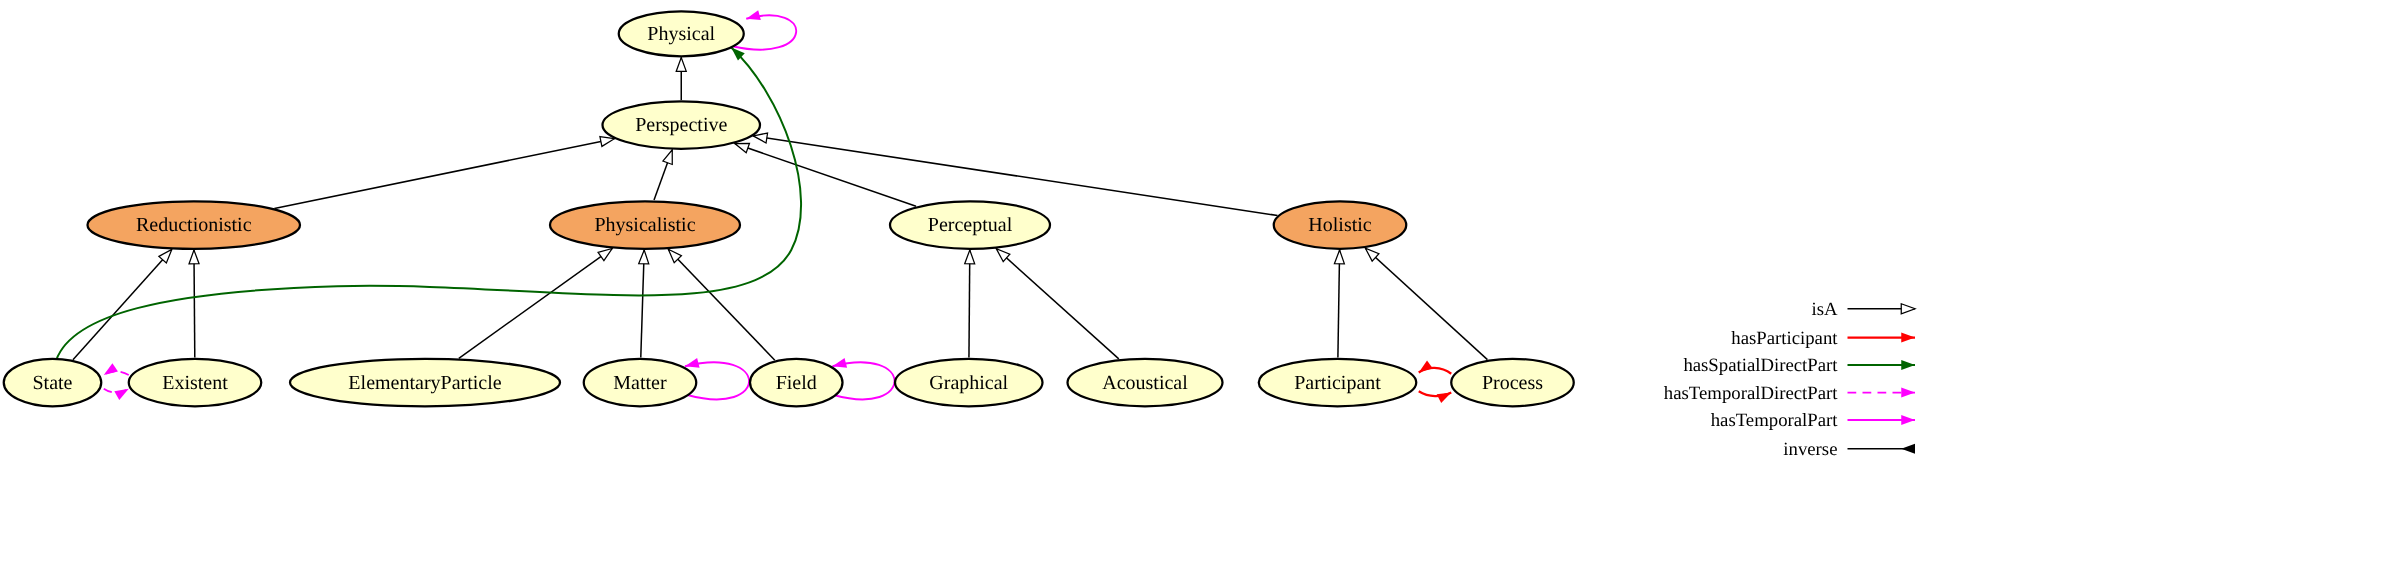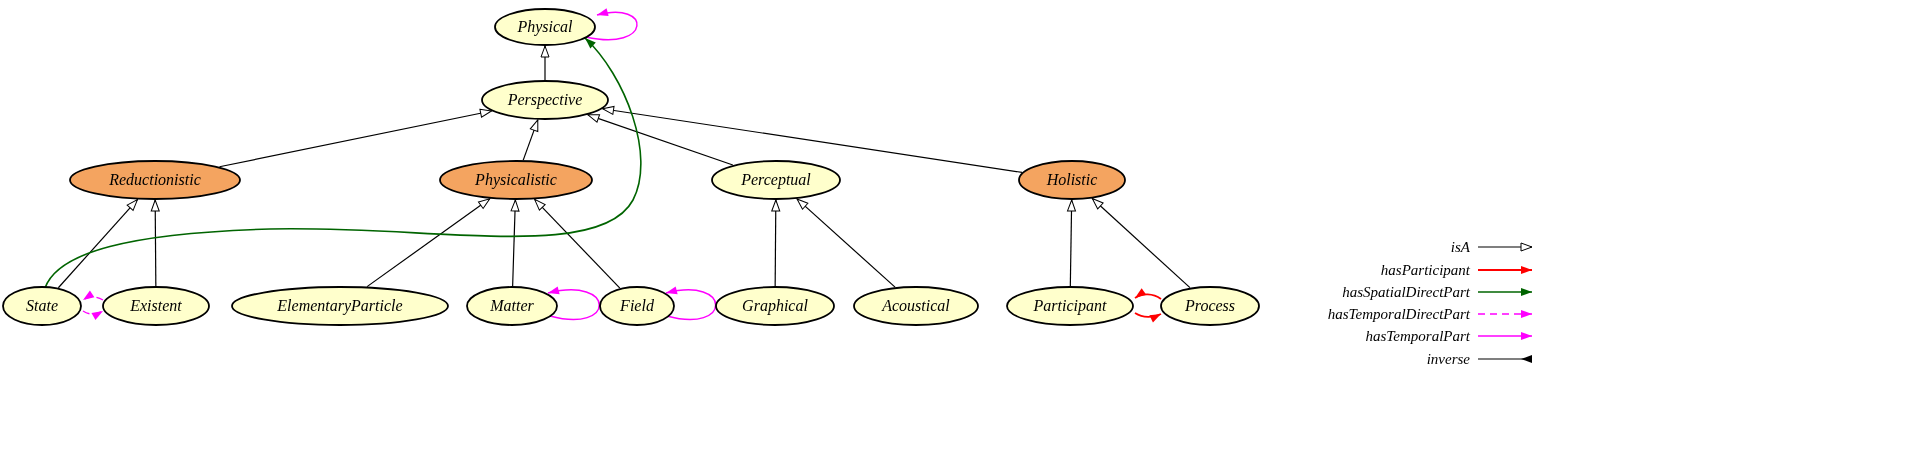--- a/index.html
+++ b/index.html
@@ -2,21 +2,20 @@
 <html><head>
 <meta charset="utf-8">
 <style>
   html, body { margin: 0; padding: 0; background: #ffffff; }
   #stage {
     position: relative;
     width: 1926px;
     height: 461px;
     background: #ffffff;
     overflow: hidden;
-    font-style: italic;
   }
   svg { display: block; }
   svg text {
     font-family: "Liberation Serif", "DejaVu Serif", serif;
     fill: #000000;
   }
   .node-label { font-size: 16px; }
   .legend-label { font-size: 15px; }
 </style>
 </head>

